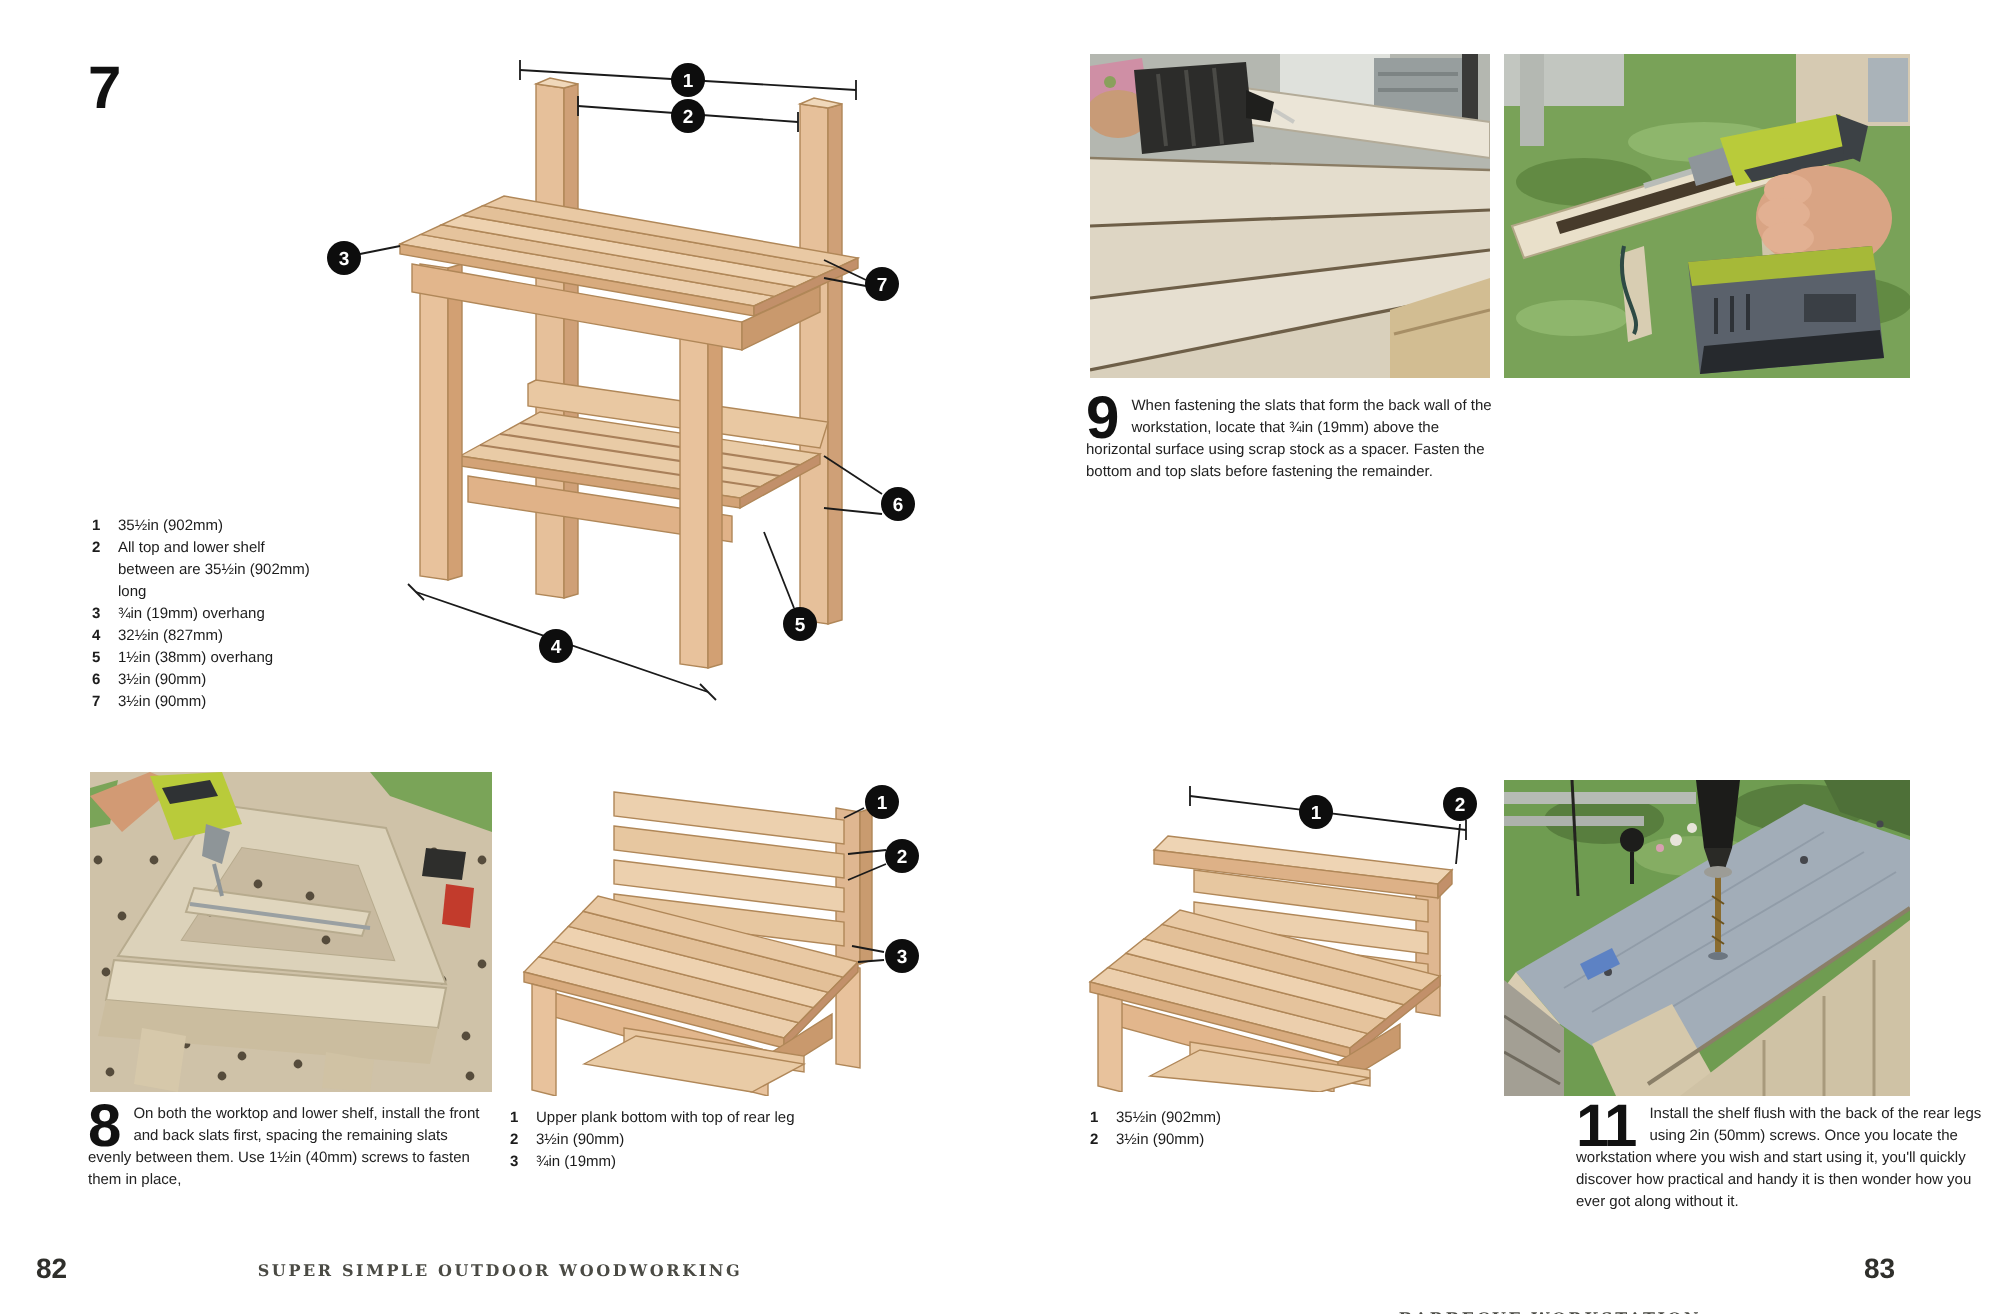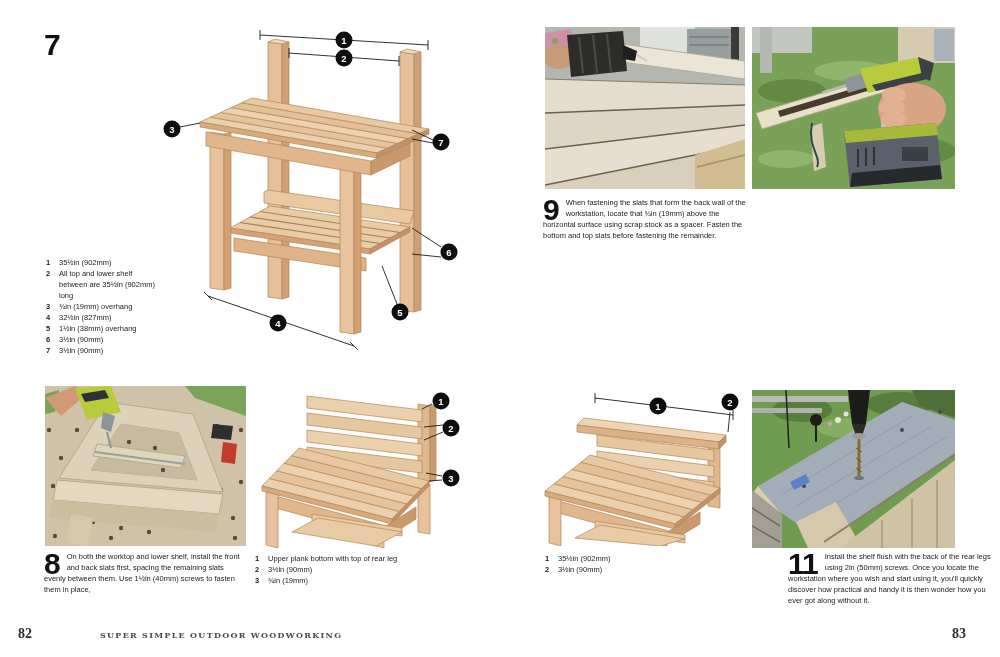--- a/index.html
+++ b/index.html
@@ -9,23 +9,23 @@
   
   .step{font-size:7.5px;line-height:11px;color:#222;}
   .step-num{float:left;font-weight:800;font-size:30px;line-height:20px;height:20px;
     margin-right:7px;letter-spacing:-1px;color:#111;position:relative;top:3px;}
   
   .plist{font-size:7.5px;line-height:11px;}
   .plist-row{display:flex;}
   .pn{font-weight:800;width:13px;flex:0 0 13px;}
   .pt{flex:1;}
   
-  .folio{font-family:Liberation Serif, serif;font-weight:700;font-size:14px;color:#2f2f2b;}
+  .folio{font-family:Liberation Sans, sans-serif;font-weight:700;font-size:14px;color:#2f2f2b;}
   .runhead{font-family:"DejaVu Serif",serif;font-weight:700;font-size:8px;
-    letter-spacing:1.3px;color:#4a4a44;text-align:left;}
+    letter-spacing:1.3px;color:#4a4a44;text-align:center;}
   
   svg{display:block;}
   .co circle{fill:#0d0d0d;}
   .co text{fill:#ffffff;font-family:"Liberation Sans",sans-serif;font-weight:700;
     font-size:9.5px;text-anchor:middle;}
   .dim{stroke:#1a1a1a;stroke-width:0.9;fill:none;}
   .wood{stroke:#b08758;stroke-width:0.7;}
 </style>
 </head>
 <body>
@@ -446,15 +446,15 @@
     <ellipse cx="107" cy="46" rx="7" ry="3" fill="#9c9c96"></ellipse>
   </svg>
 
   <div class="step abs" style="left:788px;top:551px;width:206px;">
     <span class="step-num">11</span><span>Install the shelf flush with the back of the rear legs using 2in (50mm) screws.  Once you locate the workstation where you wish and start using it, you'll quickly discover how practical and handy it is then wonder how you ever got along without it.</span>
   </div>
 
   <div class="folio abs" style="left:18px;top:626px;">82</div>
   <div class="runhead abs" style="left:100px;top:630px;width:300px;">SUPER SIMPLE OUTDOOR WOODWORKING</div>
   <div class="runhead abs" style="left:625px;top:630px;width:300px;margin-top:24px;">BARBECUE WORKSTATION</div>
-  <div class="folio abs" style="left:952px;top:626px;">83</div>
+  <div class="folio abs" style="left:932px;top:626px;">83</div>
 
 </div>
 
 </body></html>

